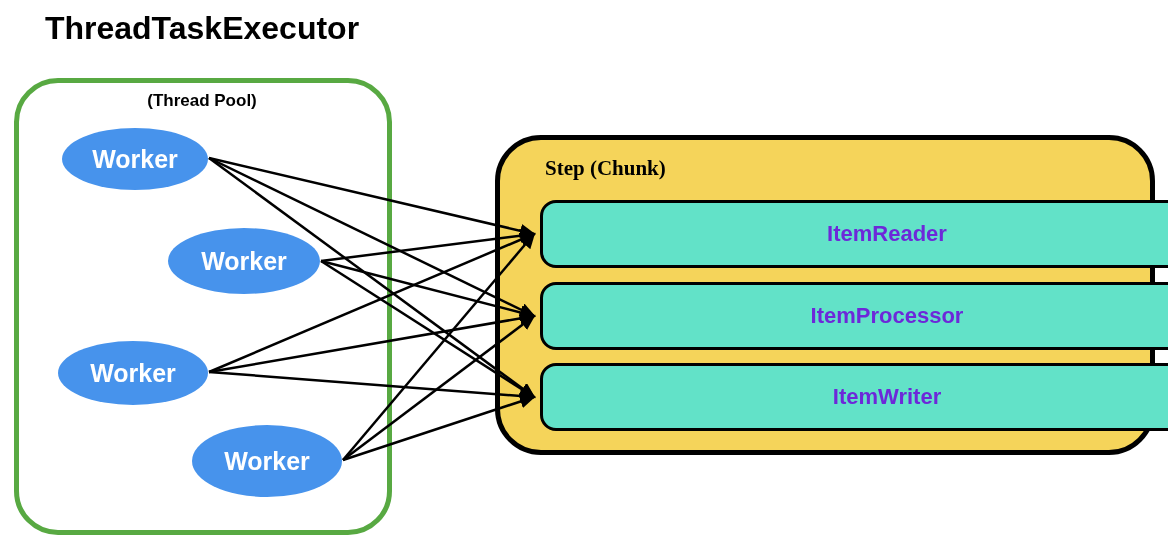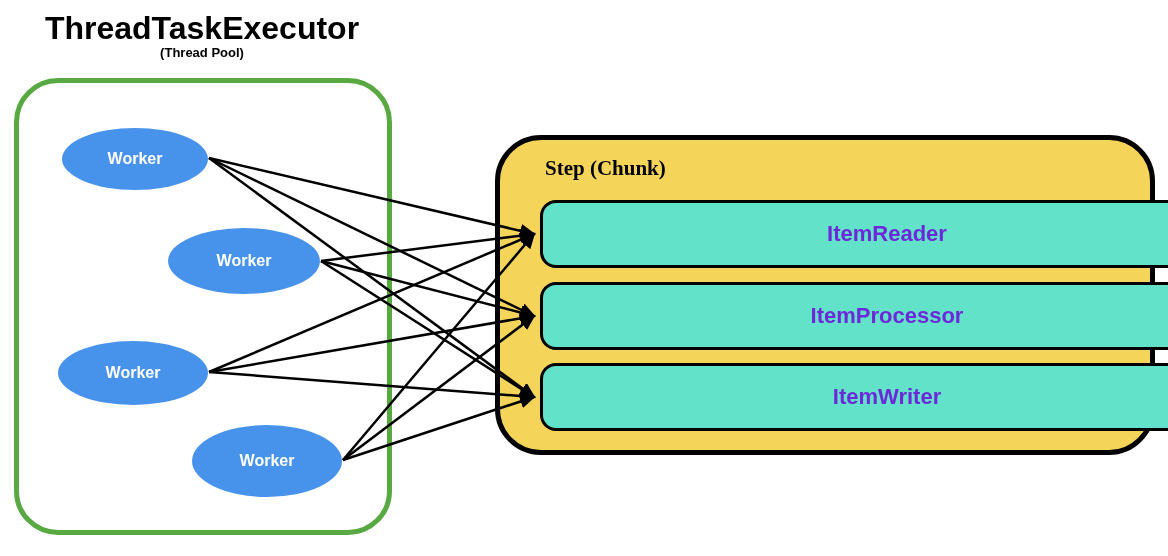--- a/index.html
+++ b/index.html
@@ -22,23 +22,24 @@
     width: 404px;
     text-align: center;
     color: #000000;
   }
   .title {
     font-size: 32px;
     font-weight: bold;
     line-height: 28px;
   }
   .subtitle {
-    font-size: 13px;
+    font-size: 17px;
     font-weight: bold;
     line-height: 22px;
+    margin-top: 48px;
   }
   .pool-box {
     position: absolute;
     left: 14px;
     top: 78px;
     width: 378px;
     height: 457px;
     border: 5px solid #58A942;
     border-radius: 44px;
     box-sizing: border-box;
@@ -84,21 +85,21 @@
   .comp-1 { top: 282px; }
   .comp-2 { top: 363px; }
   .worker {
     position: absolute;
     background: #4793EC;
     border-radius: 50%;
     display: flex;
     align-items: center;
     justify-content: center;
     color: #ffffff;
-    font-size: 16px;
+    font-size: 25px;
     font-weight: bold;
   }
   .worker-1 { left: 62px;  top: 128px; width: 146px; height: 62px; }
   .worker-2 { left: 168px; top: 228px; width: 152px; height: 66px; }
   .worker-3 { left: 58px;  top: 341px; width: 150px; height: 64px; }
   .worker-4 { left: 192px; top: 425px; width: 150px; height: 72px; }
   .arrow-layer {
     position: absolute;
     left: 0;
     top: 0;

